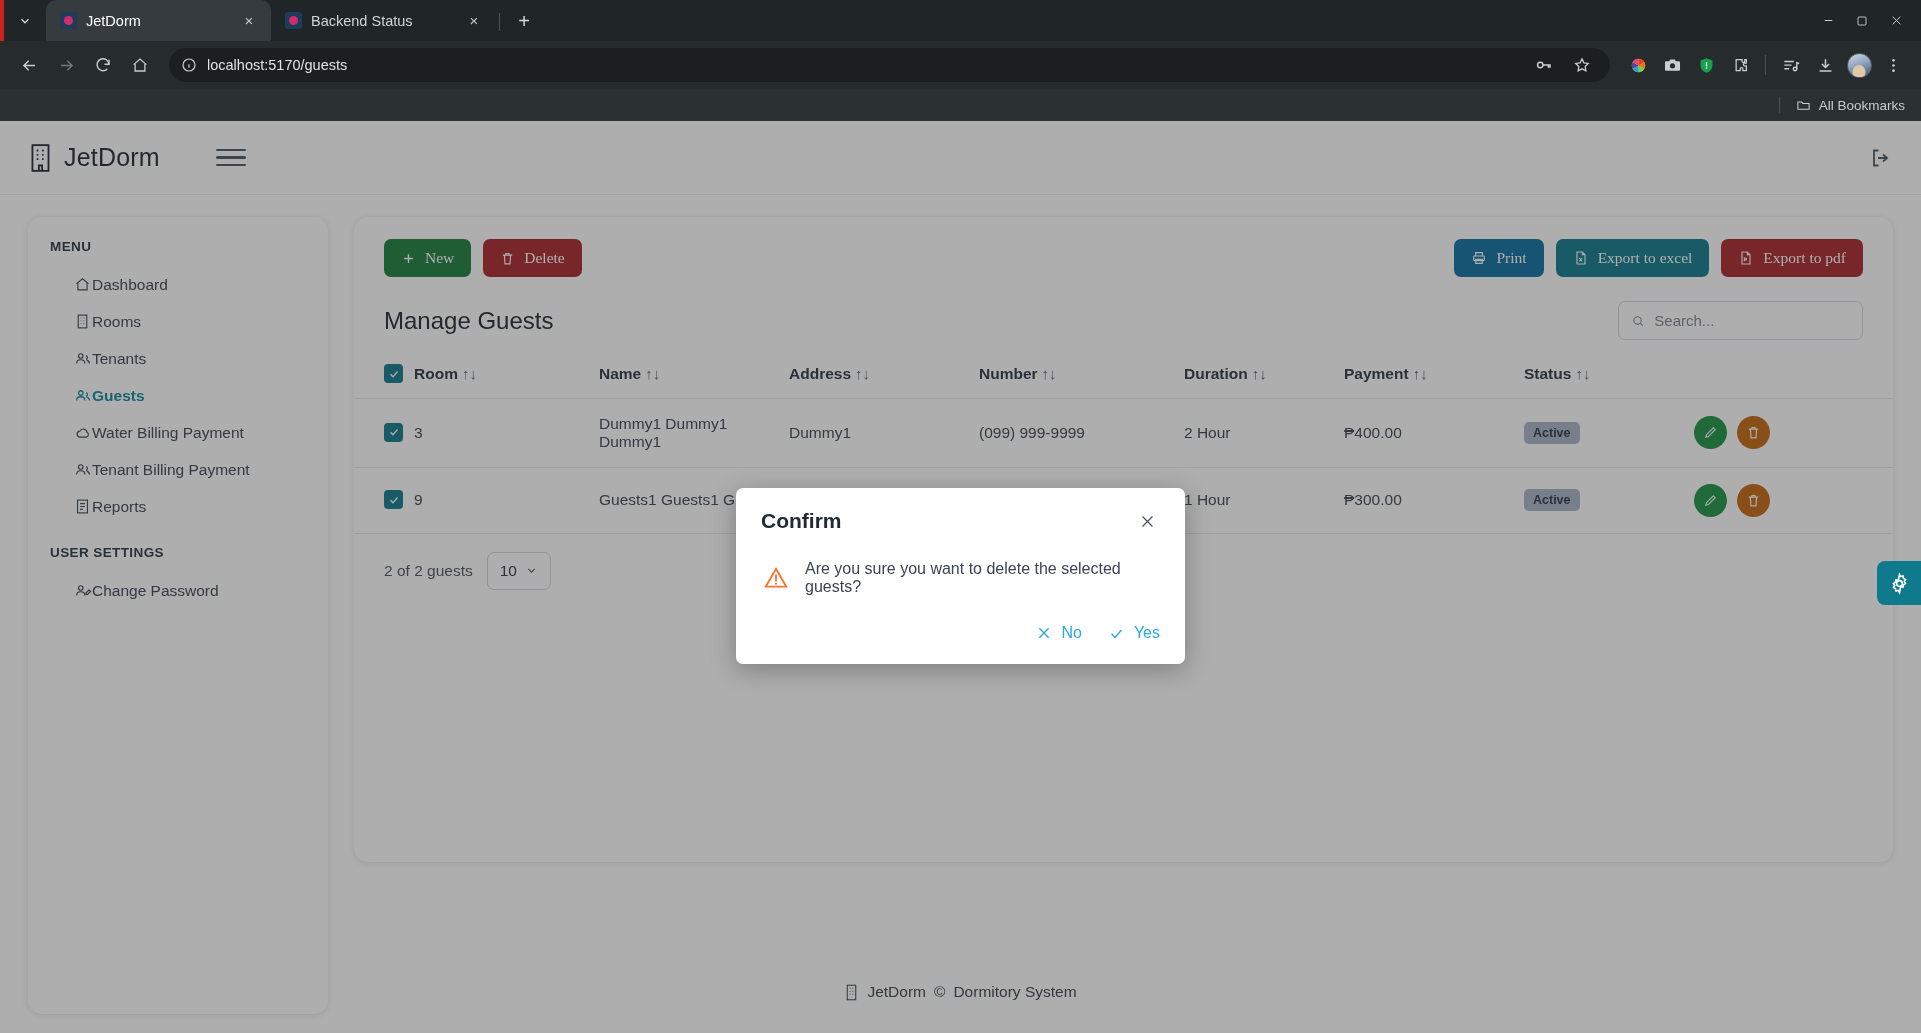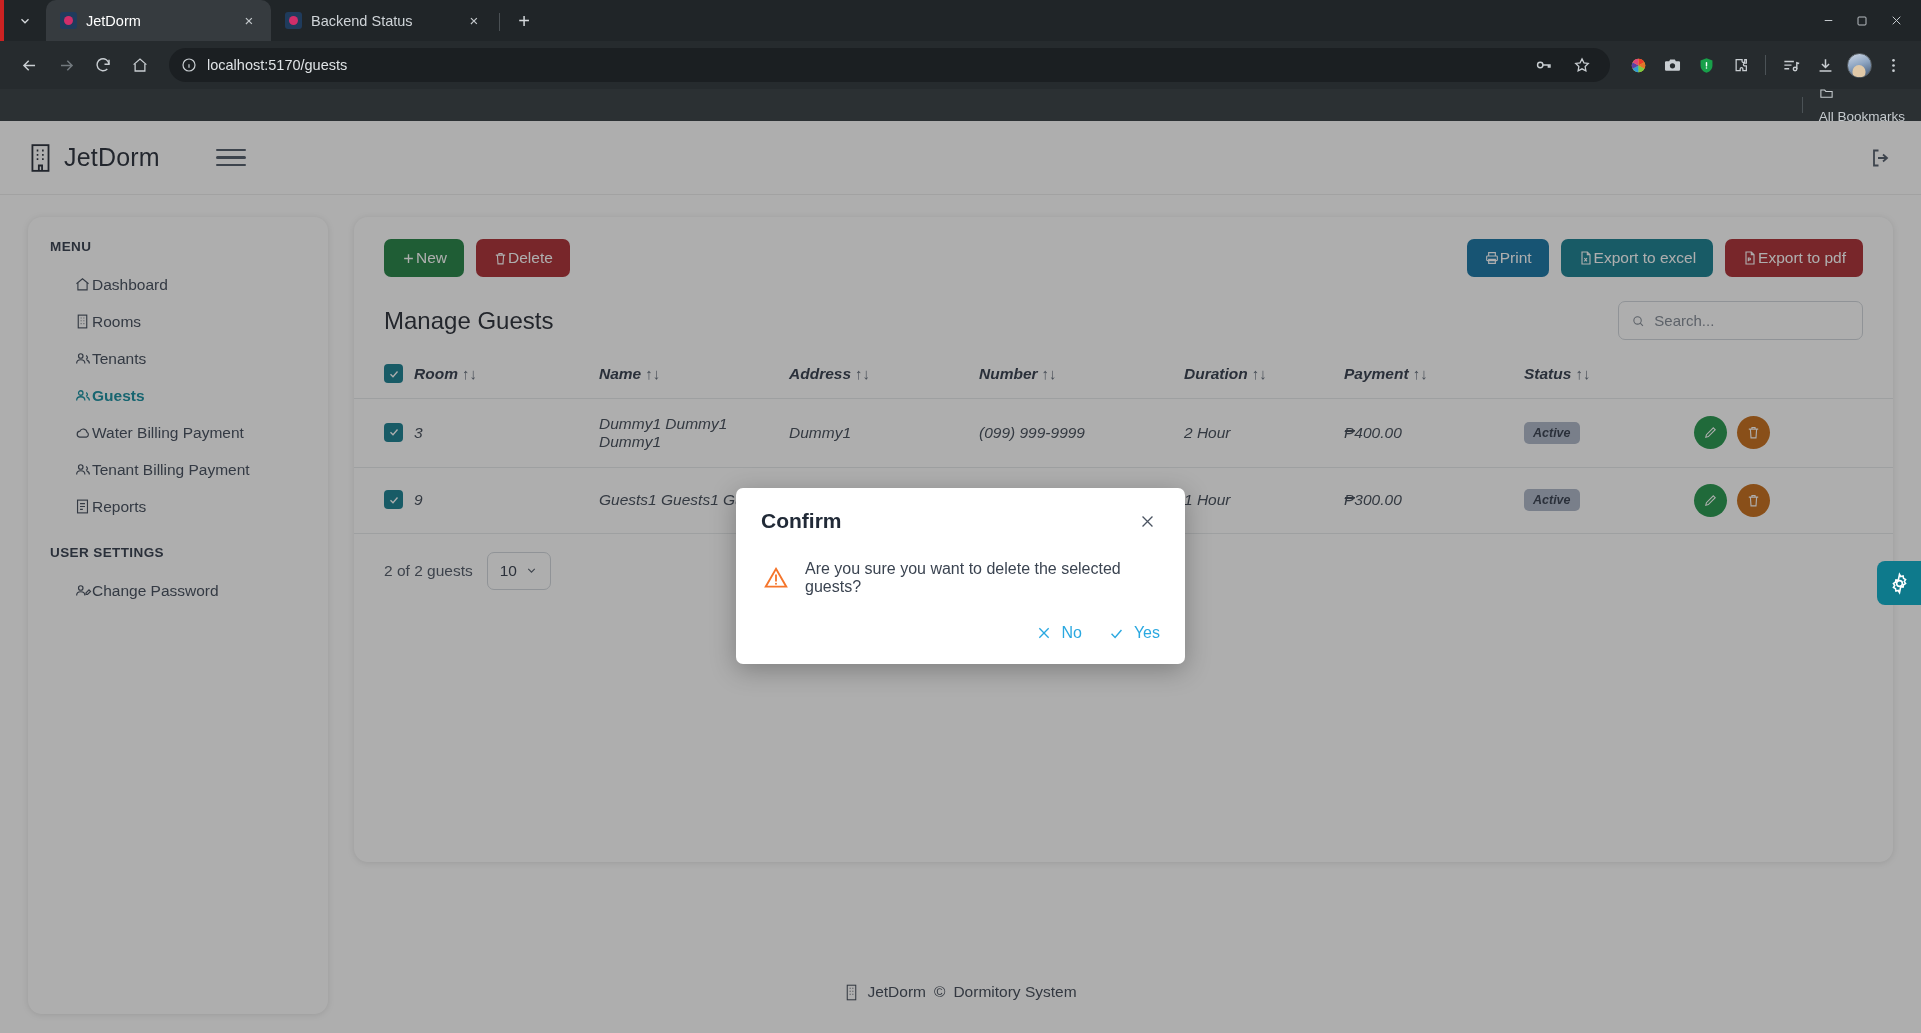--- a/index.html
+++ b/index.html
@@ -73,21 +73,21 @@
   .avatar-pic::after {
     content: ""; position: absolute; left: 50%; top: 52%; transform: translate(-50%,0);
     width: 13px; height: 13px; border-radius: 50% 50% 40% 40%; background: #e0c9a8;
   }
 
   .bookmarks {
     height: 32px; background: #2b3033; display: flex; align-items: center;
     justify-content: flex-end; padding-right: 16px; gap: 8px;
   }
   .bm-sep { width: 1px; height: 16px; background: #4b5256; margin-right: 8px; }
-  .bm-item { display: flex; gap: 8px; color: #c6cbcf; font-size: 13.5px; flex-direction: column; }
+  .bm-item { display: flex; align-items: center; gap: 8px; color: #c6cbcf; font-size: 13.5px; }
 
   
   .viewport {
     position: absolute; top: 121px; left: 0; width: 1921px; height: 912px;
     background: #ffffff; overflow: hidden;
   }
   
   .viewport::after {
     content: ""; position: absolute; inset: 0; background: rgba(41,41,41,0.38); z-index: 50; pointer-events: none;
   }
@@ -125,44 +125,44 @@
   .content {
     flex: 1; background: #fff; border-radius: 14px;
     box-shadow: 0 1px 7px rgba(0,0,0,.12); padding: 0 0 26px 0;
     height: 645px; position: relative;
   }
 
   .toolbar-row {
     display: flex; align-items: center; padding: 22px 30px 10px 30px;
   }
   .btn {
-    display: inline-flex; align-items: center; border: none;
+    display: inline-flex; align-items: center; gap: 9px; border: none;
     border-radius: 7px; color: #fff; font-size: 15.5px; padding: 10px 17px;
-    font-family: Liberation Sans, sans-serif; cursor: pointer; white-space: nowrap;
+    font-family: Liberation Serif, serif; cursor: pointer; white-space: nowrap;
   }
   .btn-new { background: #197d3c; }
   .btn-delete { background: #a9252b; margin-left: 12px; }
   .btn-print { background: #0c6ea0; }
   .btn-excel { background: #0e7a8c; margin-left: 12px; }
   .btn-pdf { background: #a9252b; margin-left: 12px; }
   .toolbar-row .right { margin-left: auto; display: flex; align-items: center; }
 
   .title-row { display: flex; align-items: center; padding: 14px 30px 0 30px; }
   .page-title { font-size: 24px; color: #20252e; font-weight: 400; }
   .search-box {
     margin-left: auto; width: 245px; height: 39px; border: 1px solid #cfd4da;
     border-radius: 7px; display: flex; align-items: center; gap: 9px; padding: 0 12px;
   }
   .search-box input {
     border: none; outline: none; background: transparent; font-family: inherit;
     font-size: 15px; color: #68707c; width: 100%;
   }
   .search-box input::placeholder { color: #7d8590; }
 
-  table { width: 100%; border-collapse: collapse; margin-top: 14px; table-layout: fixed; font-style: italic; }
+  table { width: 100%; border-collapse: collapse; margin-top: 14px; table-layout: fixed; }
   thead th {
     text-align: left; font-size: 15.5px; color: #2b3444; font-weight: bold;
     padding: 10px 0 14px 0; border-bottom: 1px solid #e6e8eb; white-space: nowrap;
   }
   thead th .sort { color: #5d6775; font-weight: normal; margin-left: 4px; font-size: 15px; }
   tbody td {
     font-size: 15.5px; color: #3b4451; padding: 16px 0; border-bottom: 1px solid #e6e8eb;
     vertical-align: middle;
   }
   .col-check { width: 60px; padding-left: 30px !important; }

